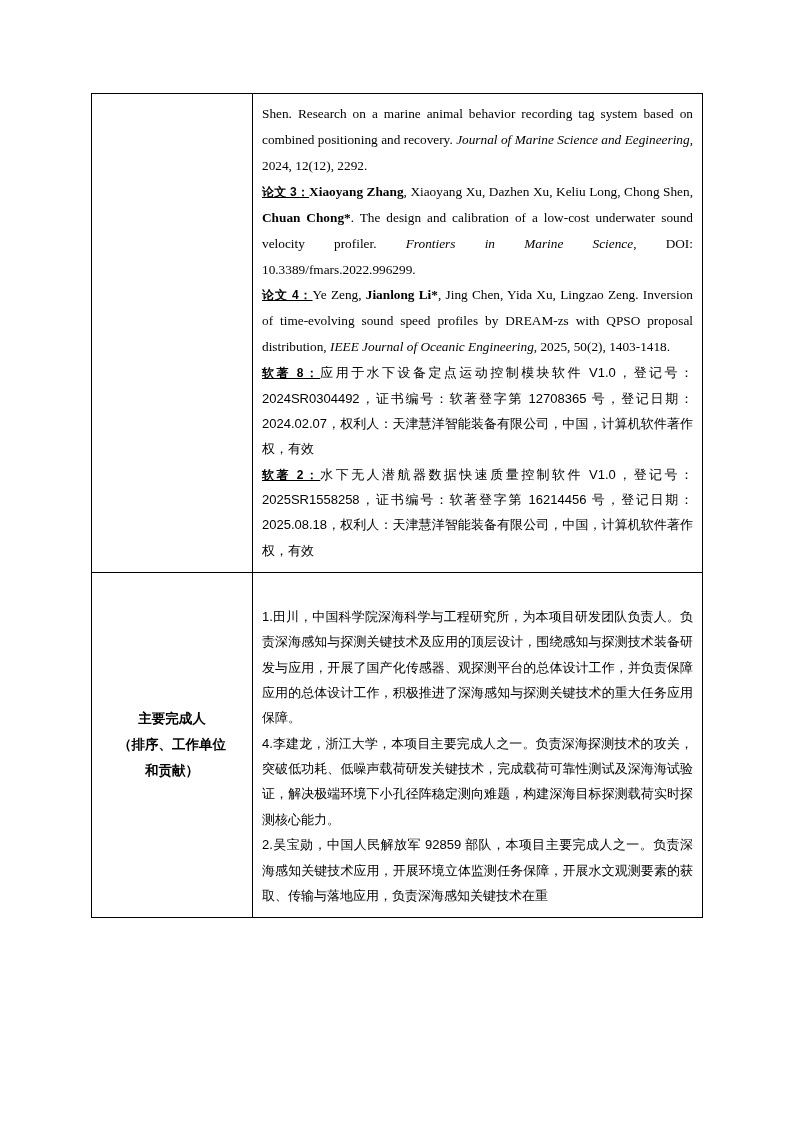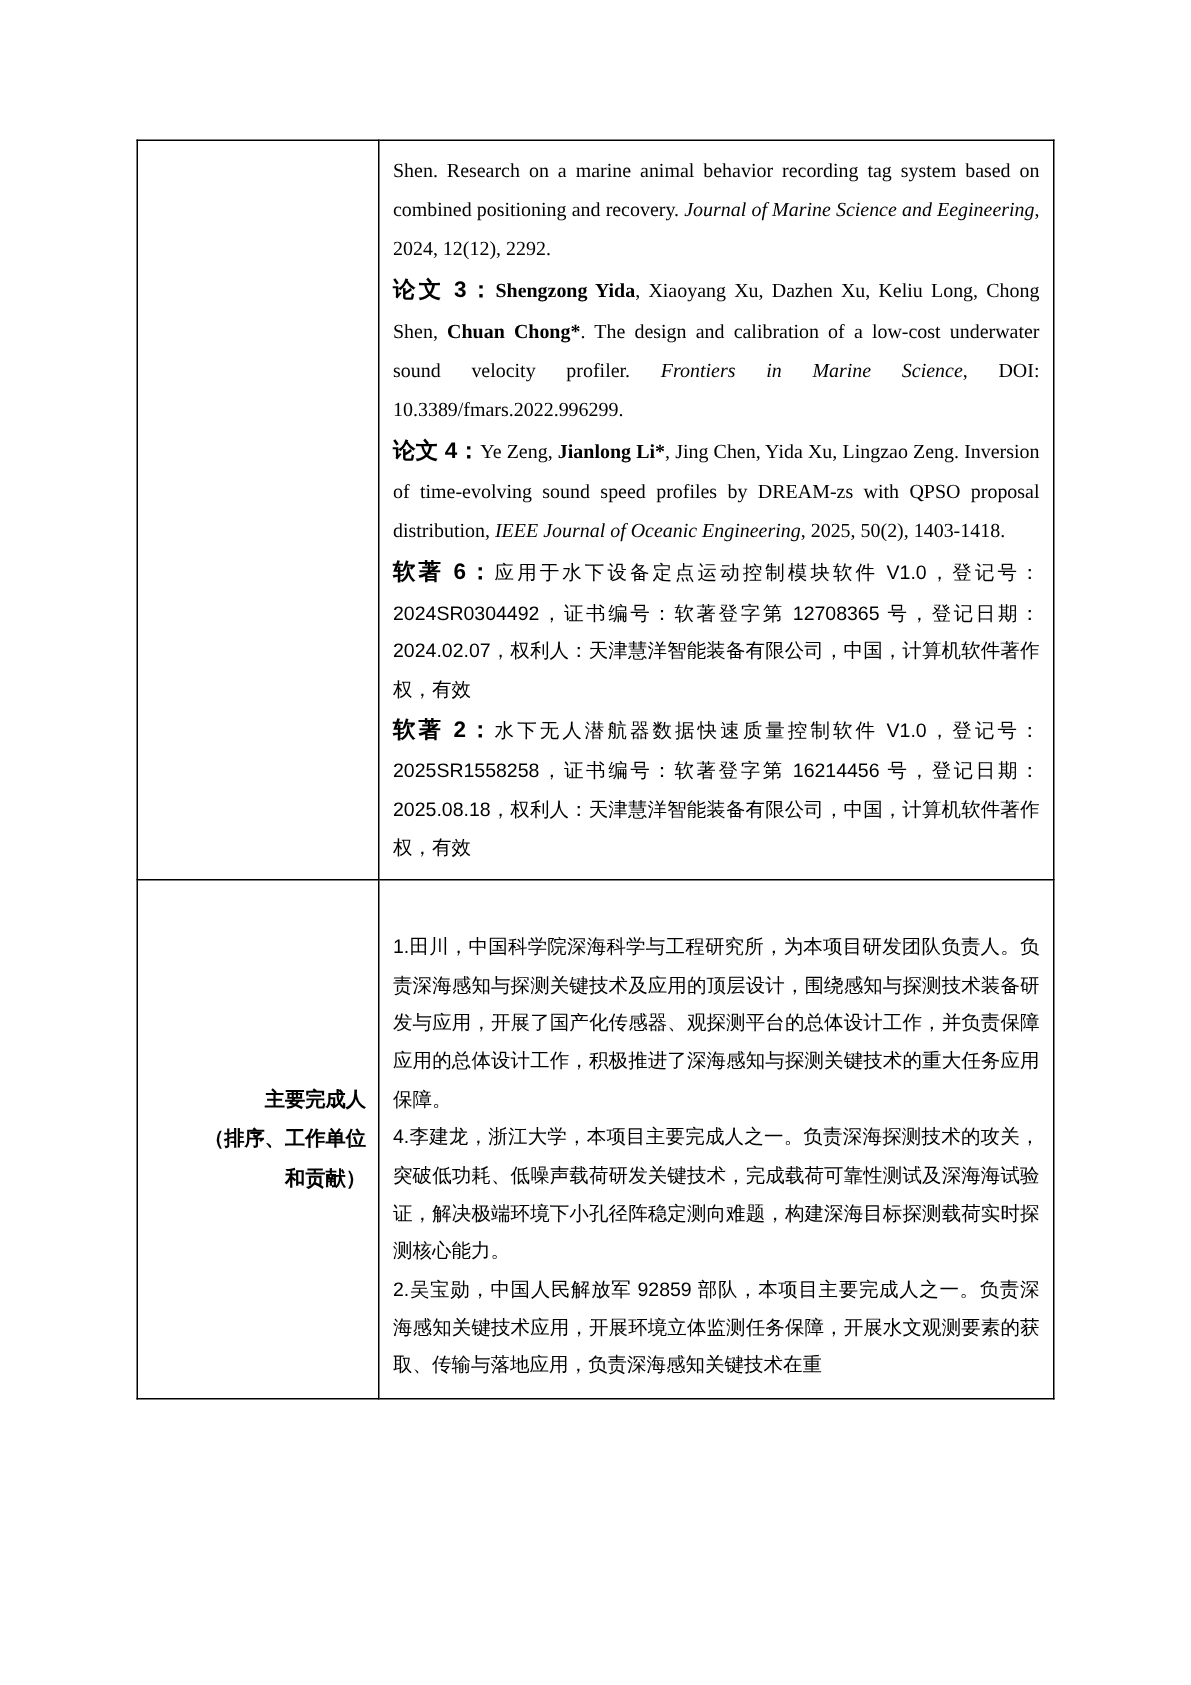--- a/index.html
+++ b/index.html
@@ -28,21 +28,21 @@
     table-layout: fixed;
   }
   .doc-table td {
     border: 1px solid #000000;
     vertical-align: top;
     padding: 0;
   }
   td.label-cell {
     width: 144px;
     vertical-align: middle;
-    text-align: right;
+    text-align: center;
     padding: 6px 8px;
     font-family: "Liberation Sans", sans-serif;
     font-weight: bold;
     font-size: 13.5px;
     line-height: 1.95;
   }
   td.body-cell {
     padding: 7px 9px 9px 9px;
   }
   .para {
@@ -59,21 +59,22 @@
     font-family: "Liberation Serif", serif;
   }
   .cn {
     font-family: "Liberation Sans", sans-serif;
     font-size: 13px;
     margin-top: 24px;
   }
   .lead {
     font-family: "Liberation Sans", sans-serif;
     font-weight: bold;
-    font-size: 15px;
+    text-decoration: underline;
+    font-size: 12px;
   }
   .bold {
     font-weight: bold;
   }
   .ital {
     font-style: italic;
   }
   .justify-cn {
     text-align: justify;
     text-justify: inter-ideograph;
@@ -85,27 +86,27 @@
 <div class="page">
   <table class="doc-table">
     <tbody>
       <tr>
         <td class="label-cell"></td>
         <td class="body-cell">
           <p class="para en">
             <span>Shen. Research on a marine animal behavior recording tag system based on combined positioning and recovery. </span><span class="ital">Journal of Marine Science and Eegineering</span><span>, 2024, 12(12), 2292.</span>
           </p>
           <p class="para en">
-            <span class="lead">论文 3：</span><span class="bold">Shengzong Yida</span><span>, Xiaoyang Xu, Dazhen Xu, Keliu Long, Chong Shen, </span><span class="bold">Chuan Chong*</span><span>. The design and calibration of a low-cost underwater sound velocity profiler. </span><span class="ital">Frontiers in Marine Science</span><span>, DOI: 10.3389/fmars.2022.996299.</span>
+            <span class="lead">论文 3：</span><span class="bold">Xiaoyang Zhang</span><span>, Xiaoyang Xu, Dazhen Xu, Keliu Long, Chong Shen, </span><span class="bold">Chuan Chong*</span><span>. The design and calibration of a low-cost underwater sound velocity profiler. </span><span class="ital">Frontiers in Marine Science</span><span>, DOI: 10.3389/fmars.2022.996299.</span>
           </p>
           <p class="para en">
             <span class="lead">论文 4：</span><span>Ye Zeng, </span><span class="bold">Jianlong Li*</span><span>, Jing Chen, Yida Xu, Lingzao Zeng. Inversion of time-evolving sound speed profiles by DREAM-zs with QPSO proposal distribution, </span><span class="ital">IEEE Journal of Oceanic Engineering</span><span>, 2025, 50(2), 1403-1418.</span>
           </p>
           <p class="para cn justify-cn">
-            <span class="lead">软著 6：</span><span>应用于水下设备定点运动控制模块软件 V1.0，登记号：2024SR0304492，证书编号：软著登字第 12708365 号，登记日期：2024.02.07，权利人：天津慧洋智能装备有限公司，中国，计算机软件著作权，有效</span>
+            <span class="lead">软著 8：</span><span>应用于水下设备定点运动控制模块软件 V1.0，登记号：2024SR0304492，证书编号：软著登字第 12708365 号，登记日期：2024.02.07，权利人：天津慧洋智能装备有限公司，中国，计算机软件著作权，有效</span>
           </p>
           <p class="para cn justify-cn">
             <span class="lead">软著 2：</span><span>水下无人潜航器数据快速质量控制软件 V1.0，登记号：2025SR1558258，证书编号：软著登字第 16214456 号，登记日期：2025.08.18，权利人：天津慧洋智能装备有限公司，中国，计算机软件著作权，有效</span>
           </p>
         </td>
       </tr>
       <tr>
         <td class="label-cell">
           <div>主要完成人</div>
           <div>（排序、工作单位</div>

